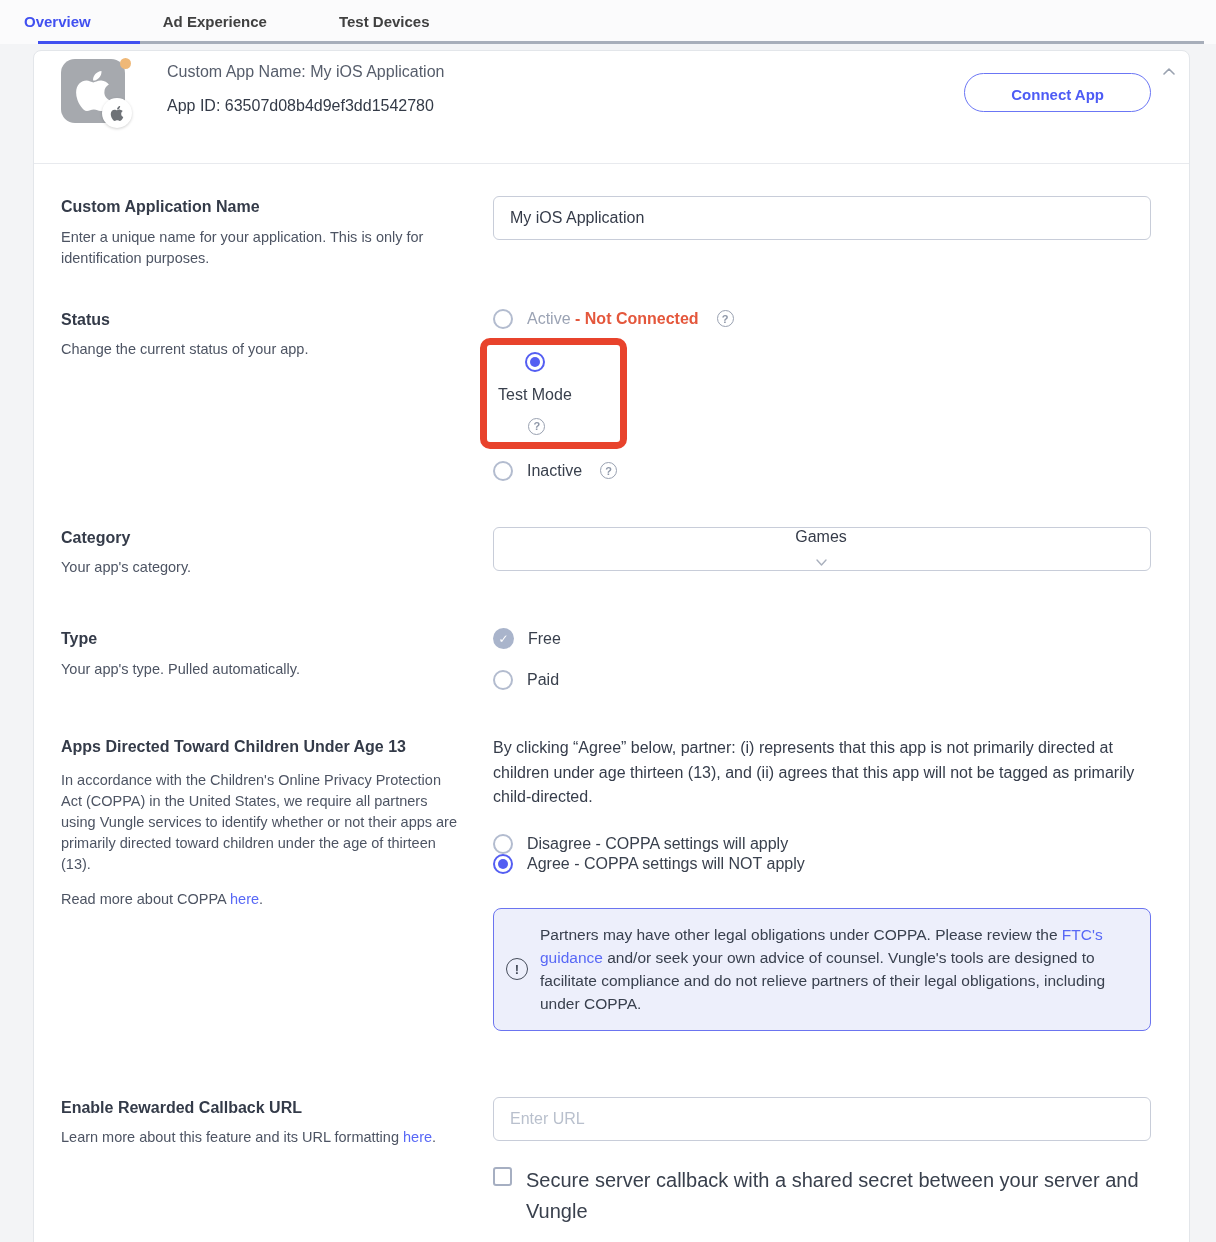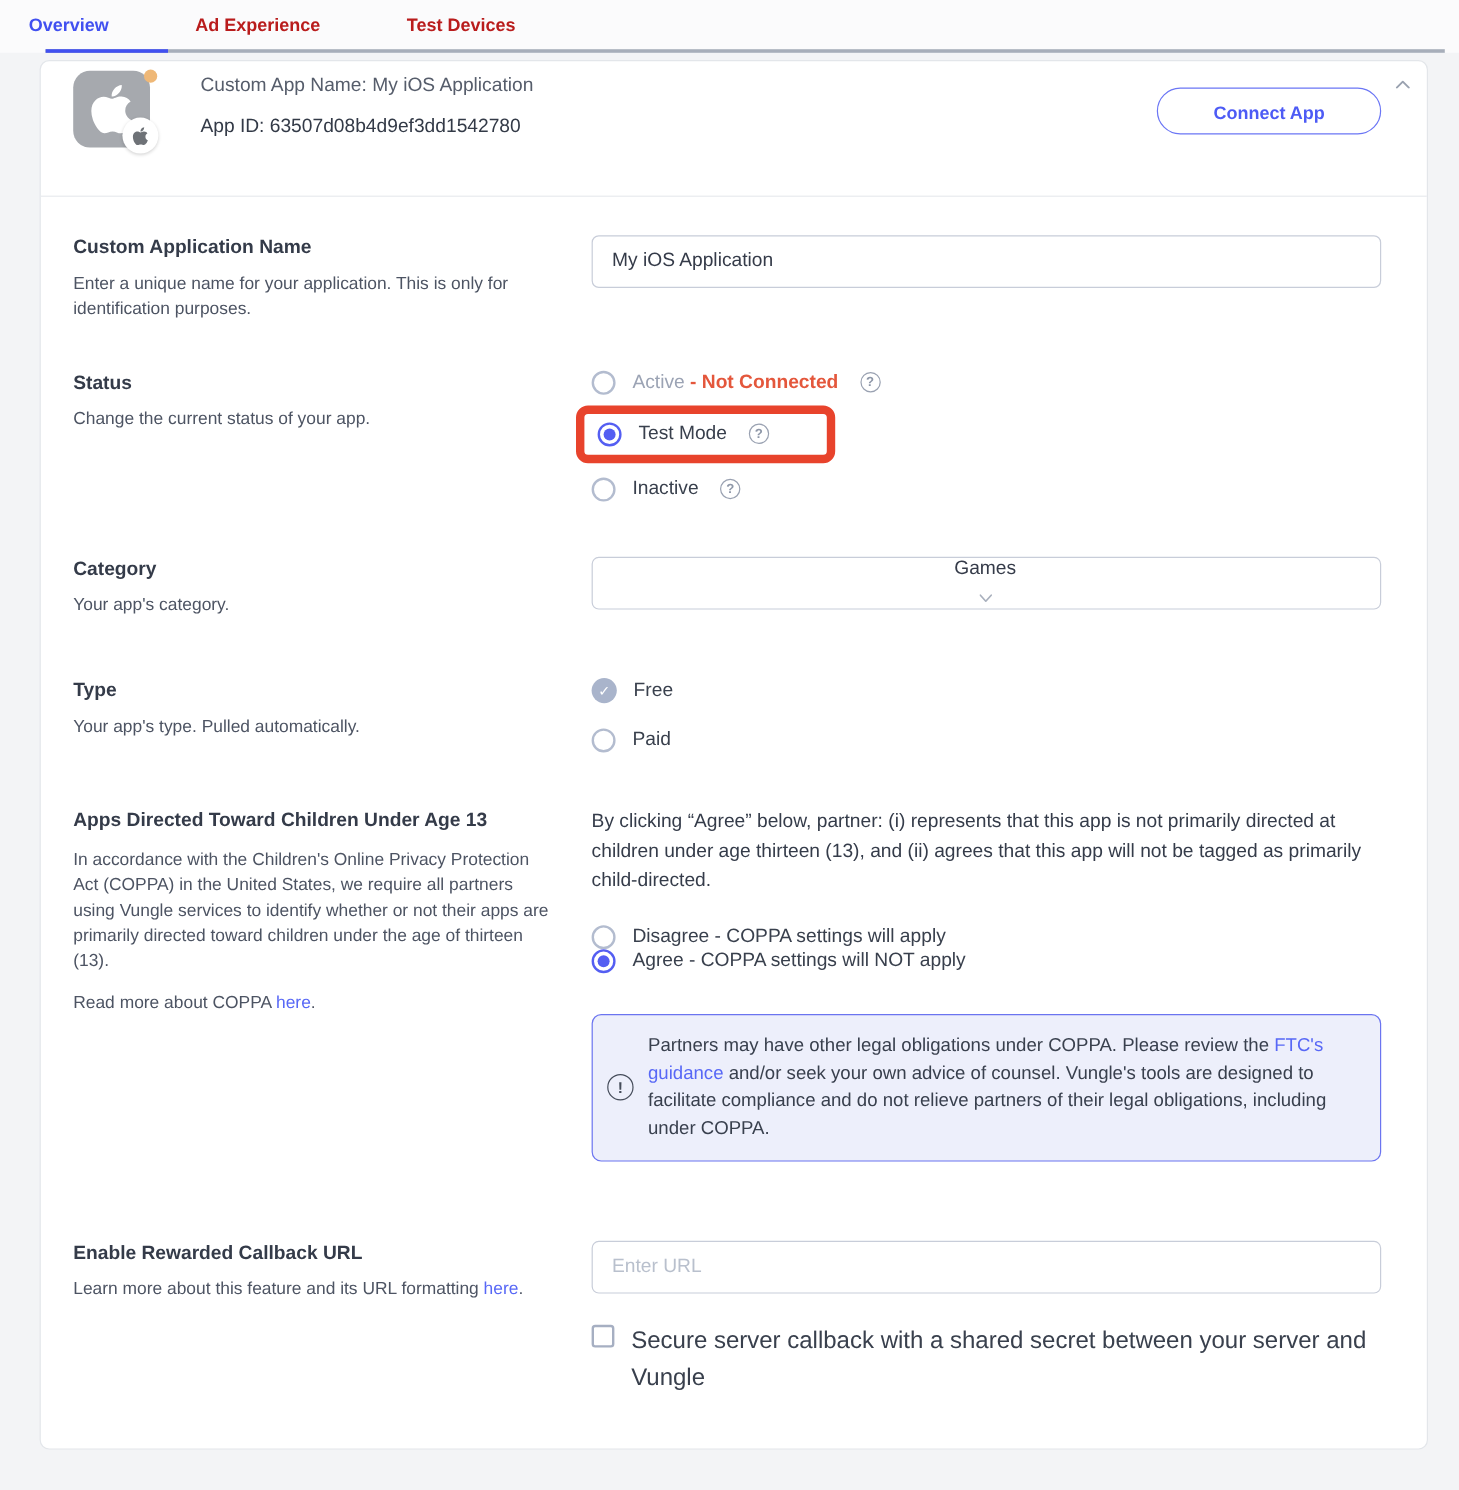--- a/index.html
+++ b/index.html
@@ -7,21 +7,21 @@
   body {
     width:1216px; height:1242px;
     background:#f3f4f6;
     font-family:"Liberation Sans","DejaVu Sans",sans-serif;
     color:#3a4150;
     -webkit-font-smoothing:antialiased;
   }
   
   .tabs-bar { background:#fbfbfc; padding:13px 0 0 24px; }
   .tabs { display:flex; gap:72px; padding-bottom:11px; }
-  .tab { font-size:15px; font-weight:600; color:#b91c1c; cursor:pointer; }
+  .tab { font-size:15px; font-weight:600; color:#404040; cursor:pointer; }
   .tab.active { color:#4150f0; font-weight:700; }
   .tab-track { height:3px; background:#a7aeba; margin:0 12px 0 14px; position:relative; }
   .tab-track .active-seg { position:absolute; left:0; top:0; width:102px; height:3px; background:#4150f0; }
 
   
   .card {
     background:#fff; border:1px solid #e3e6ea; border-radius:8px;
     margin:6px 26px 14px 33px; position:relative;
     padding:0;
   }
@@ -95,20 +95,21 @@
   }
   .muted { color:#9ba3b4; }
   .danger { color:#e4573c; font-weight:700; }
 
   .status-opts .opt-row.first { margin-bottom:9px; }
   .highlight-box {
     display:inline-flex; align-items:center; gap:14px;
     border:7px solid #e8432c; border-radius:10px;
     padding:7px 48px 7px 11px; margin-left:-13px; margin-bottom:12px;
     background:#fff;
+    flex-direction:column;
   }
   .select-box {
     width:100%; height:44px; border:1px solid #c8cdd9; border-radius:6px;
     display:flex; align-items:center; justify-content:space-between;
     padding:0 18px 0 16px; font-size:16px; color:#353b49; background:#fff; cursor:pointer;flex-direction:column;
   }
   .type-opts .opt-row.first { margin-bottom:21px; }
 
   .agreement { font-size:16px; color:#353c4a; line-height:1.53; margin:0 0 24px; }
   .coppa-opts .opt-row.first { margin-bottom:20px; }

